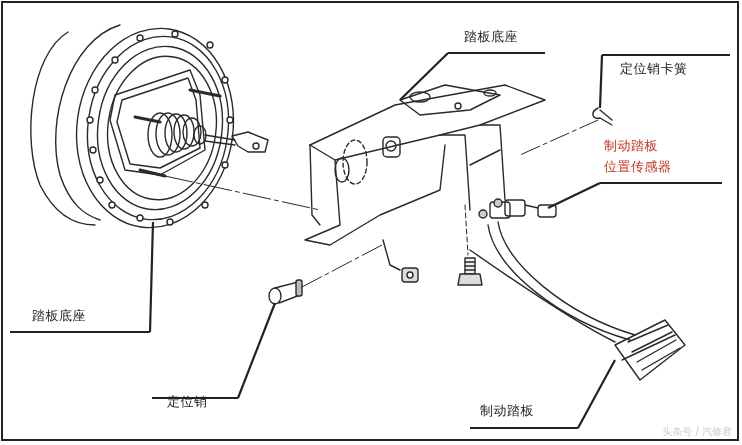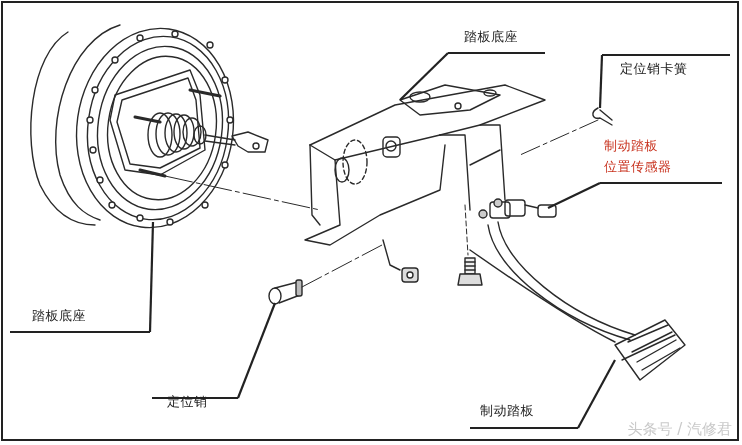--- a/index.html
+++ b/index.html
@@ -4,21 +4,21 @@
 <style>
   html, body { margin: 0; padding: 0; background: #ffffff; }
   body { width: 742px; height: 445px; position: relative; overflow: hidden;
          font-family: "DejaVu Sans", "Liberation Sans", sans-serif; }
   .frame { position: absolute; left: 1px; top: 1px; width: 738px; height: 440px;
            border: 2px solid #222; box-sizing: border-box; background: #fff; }
   svg.art { position: absolute; left: 0; top: 0; }
   .label { position: absolute; font-size: 13px; color: #222; white-space: nowrap;
            letter-spacing: 0.5px; line-height: 20px; font-family: Liberation Serif, serif; }
   .label.red { color: #c8321e; }
-  .watermark { position: absolute; right: 10px; bottom: 6px; font-size: 15px;
+  .watermark { position: absolute; right: 10px; bottom: 6px; font-size: 10px;
                color: #c9c9c9; white-space: nowrap; }
 </style>
 </head>
 <body>
 
 <div class="frame"></div>
 
 <svg class="art" width="742" height="445" viewBox="0 0 742 445">
   <g fill="none" stroke="#2a2a2a" stroke-width="1.4" stroke-linecap="round" stroke-linejoin="round">
 

